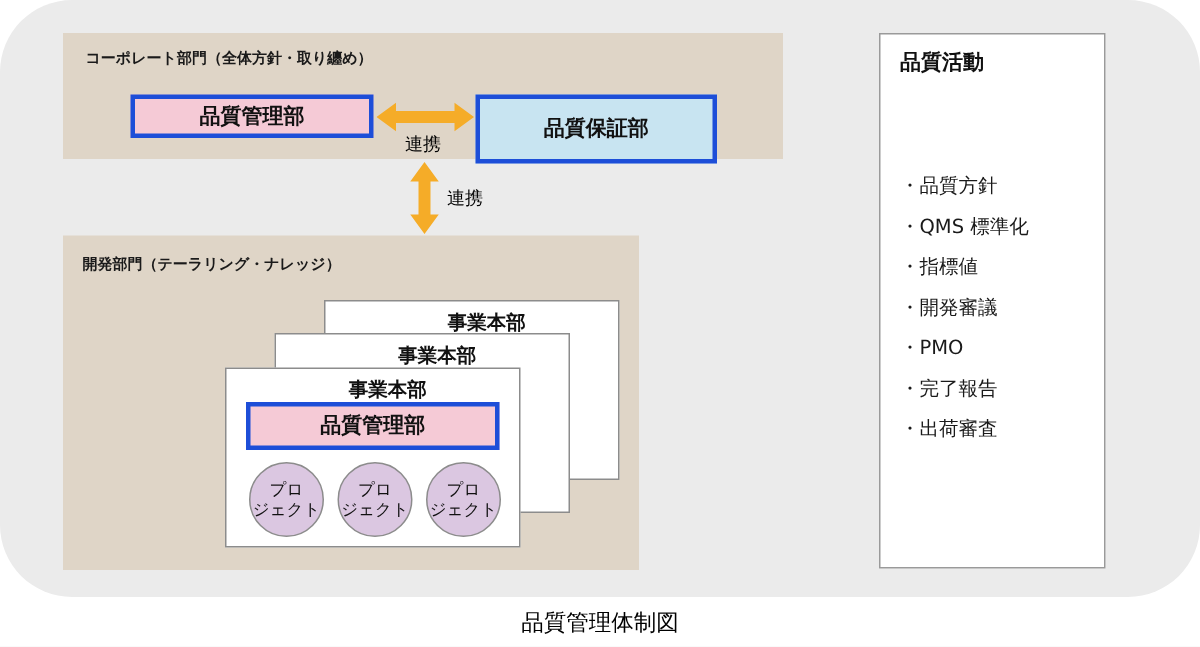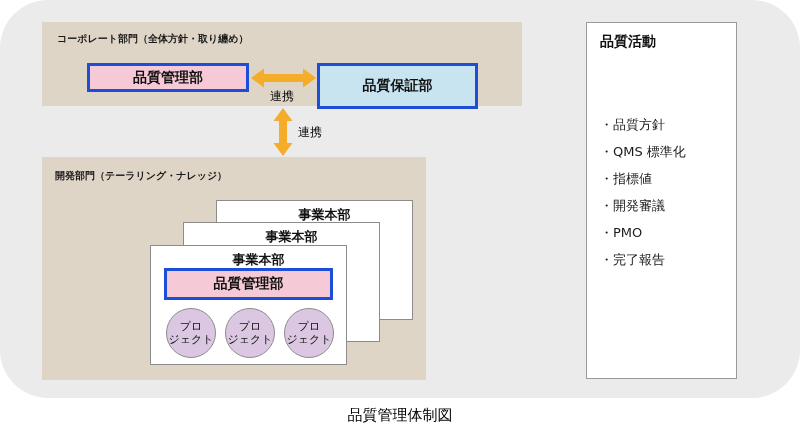--- a/index.html
+++ b/index.html
@@ -86,18 +86,19 @@
 
   <div class="panel">
     <div class="panel-title">品質活動</div>
     <ul class="panel-list">
       <li>・品質方針</li>
       <li>・QMS 標準化</li>
       <li>・指標値</li>
       <li>・開発審議</li>
       <li>・PMO</li>
       <li>・完了報告</li>
+      <li>・出荷審査</li>
     </ul>
   </div>
 
   <div class="caption">品質管理体制図</div>
 
 </div>
 
 </body></html>

